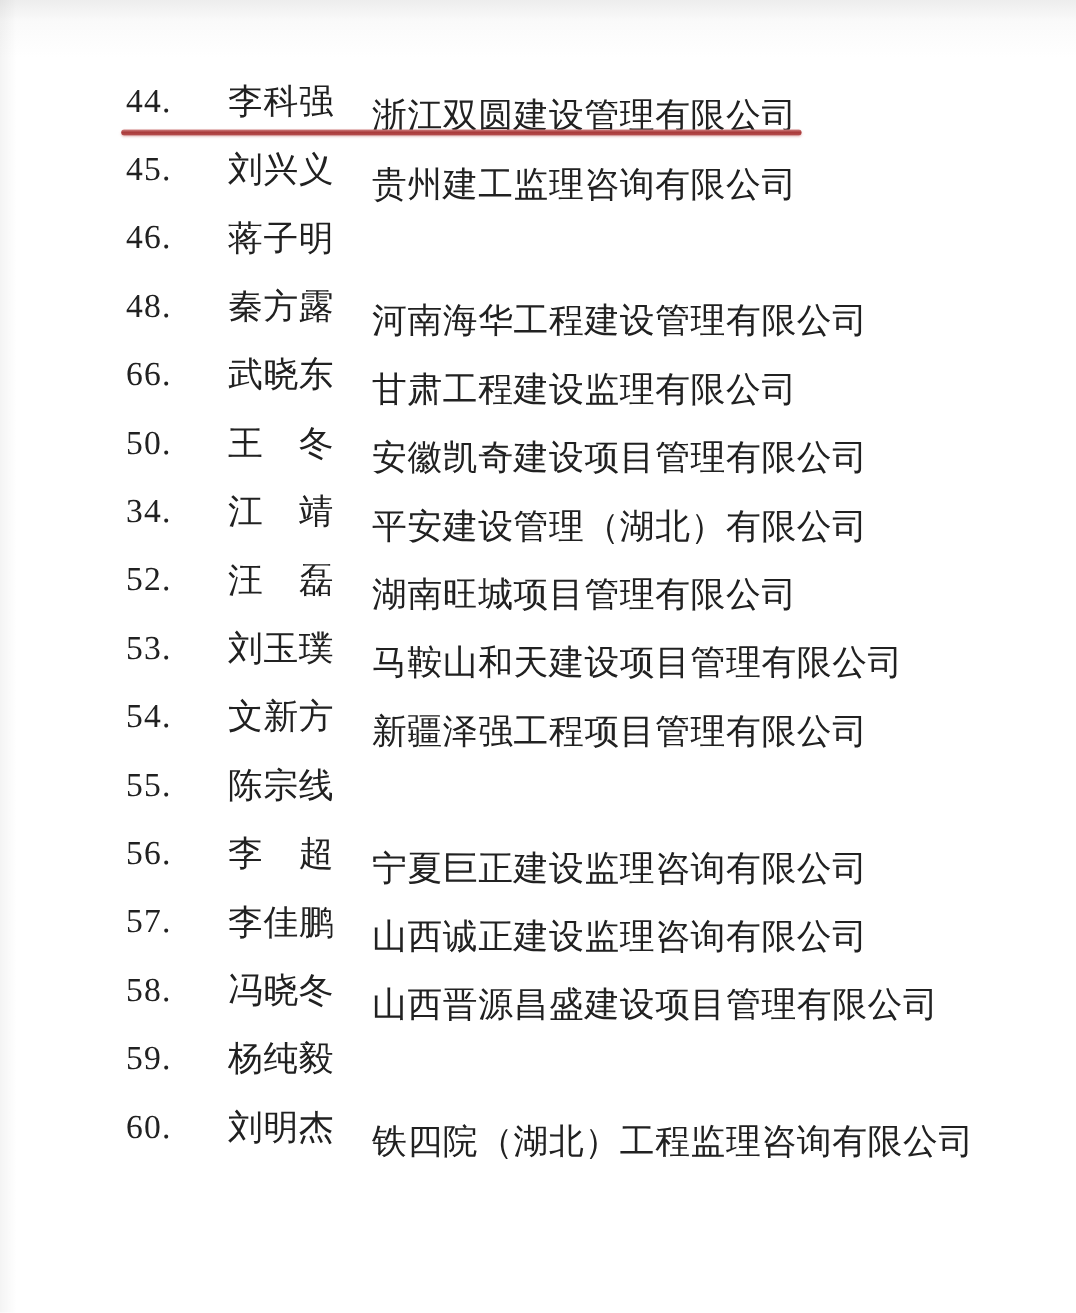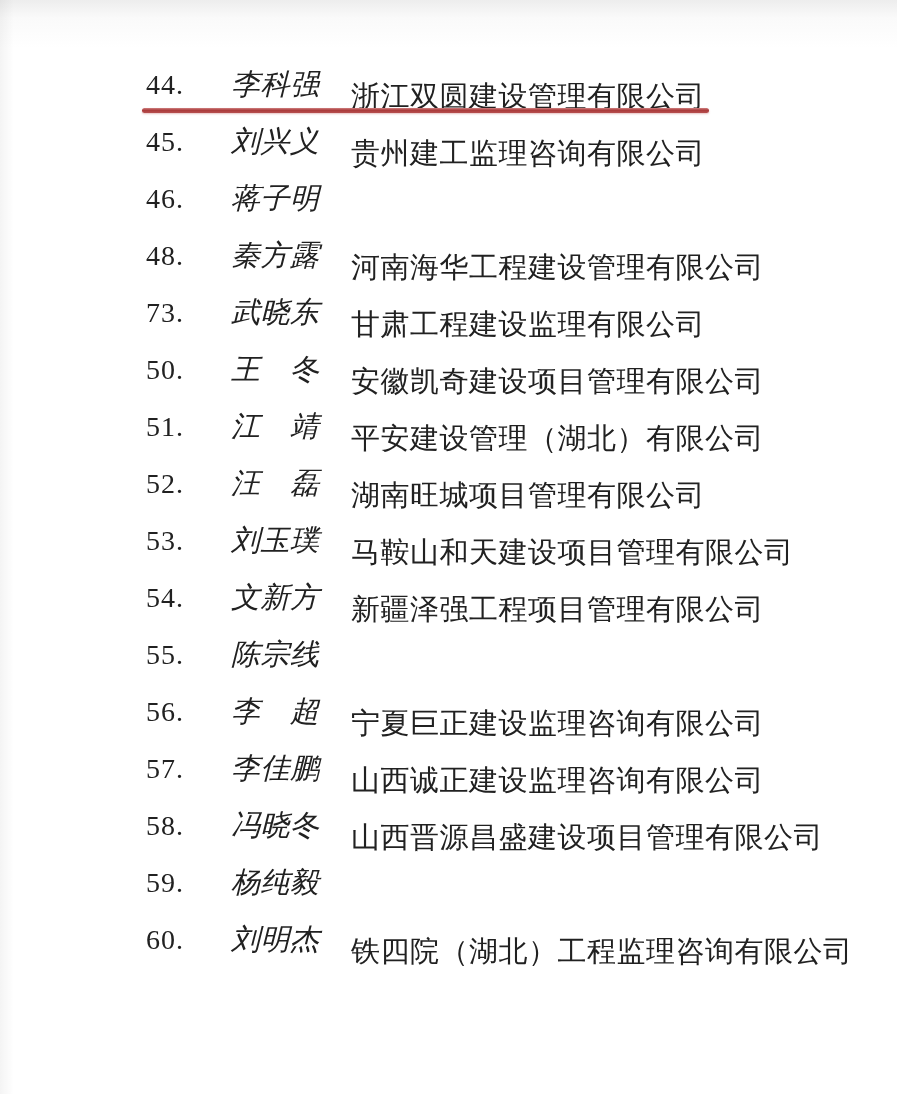--- a/index.html
+++ b/index.html
@@ -21,21 +21,20 @@
     
     content: "";
     position: absolute;
     left: 0; top: 0; bottom: 0;
     width: 14px;
     background: linear-gradient(90deg, rgba(0,0,0,0.045), rgba(0,0,0,0));
     pointer-events: none;
   }
   .roster {
     padding-top: 56px;
-    padding-left: 41px;
   }
   .row {
     position: relative;
     height: 57px;
     display: flex;
     align-items: center;
     padding-left: 105px;
     color: var(--ink, #212121);
     font-size: 29px;
     white-space: nowrap;
@@ -43,21 +42,20 @@
   .row .num {
     display: inline-block;
     width: 85px;
     font-size: 28px;
     letter-spacing: 1px;
   }
   .row .pname {
     display: inline-block;
     width: 89px;
     letter-spacing: 0.5px;
-    font-style: italic;
   }
   .row .comp {
     display: inline-block;
     margin-left: 31px;
     letter-spacing: 0.5px;
     margin-top: 24px;
   }
   .row.underlined::after {
     content: "";
     position: absolute;
@@ -93,33 +91,33 @@
   </div>
 
 
   <div class="row">
     <span class="num">48.</span>
     <span class="pname">秦方露</span>
     <span class="comp">河南海华工程建设管理有限公司</span>
   </div>
 
   <div class="row">
-    <span class="num">73.</span>
+    <span class="num">66.</span>
     <span class="pname">武晓东</span>
     <span class="comp">甘肃工程建设监理有限公司</span>
   </div>
 
   <div class="row">
     <span class="num">50.</span>
     <span class="pname">王　冬</span>
     <span class="comp">安徽凯奇建设项目管理有限公司</span>
   </div>
 
   <div class="row">
-    <span class="num">51.</span>
+    <span class="num">34.</span>
     <span class="pname">江　靖</span>
     <span class="comp">平安建设管理（湖北）有限公司</span>
   </div>
 
   <div class="row">
     <span class="num">52.</span>
     <span class="pname">汪　磊</span>
     <span class="comp">湖南旺城项目管理有限公司</span>
   </div>
 

